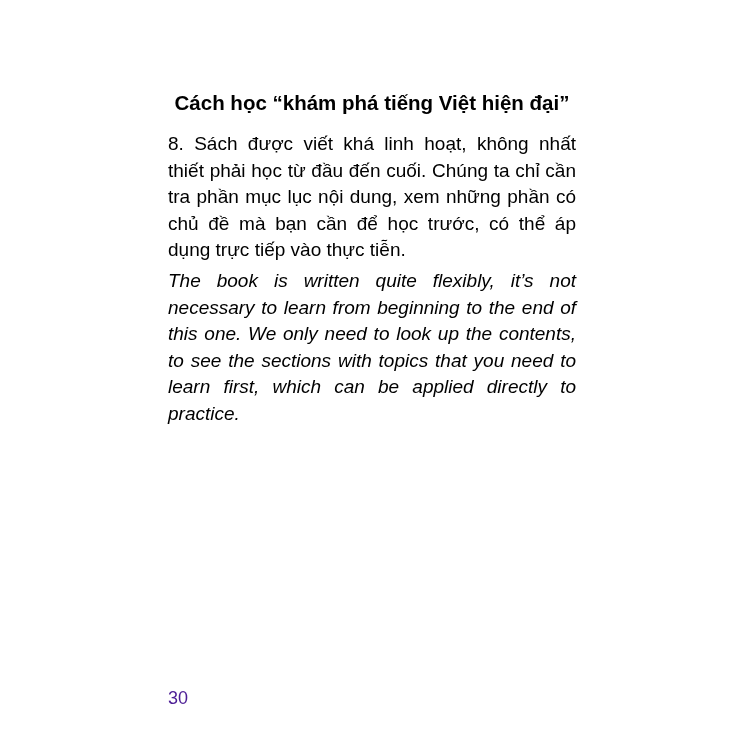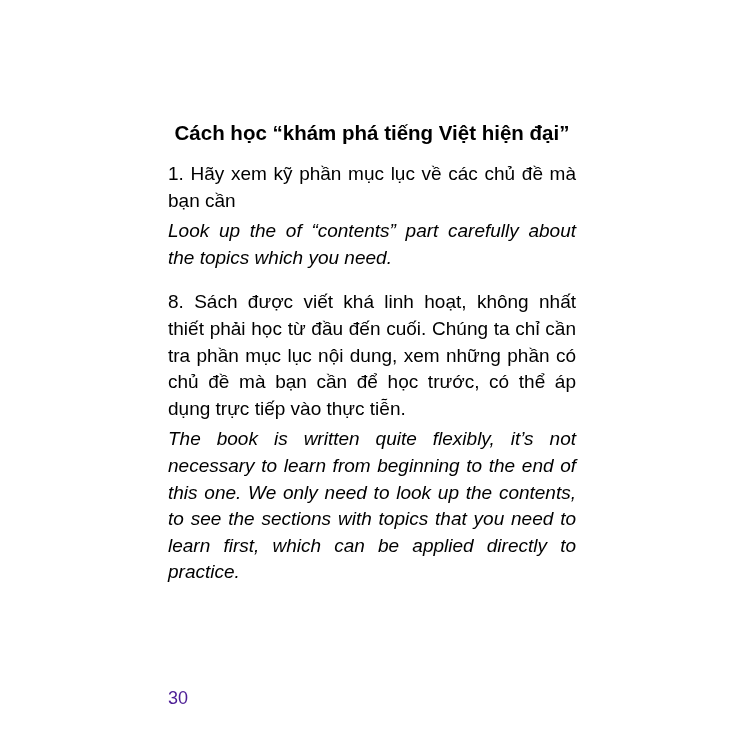--- a/index.html
+++ b/index.html
@@ -18,21 +18,20 @@
     position: relative;
     width: 750px;
     height: 750px;
     box-sizing: border-box;
   }
   .content {
     position: absolute;
     left: 168px;
     top: 88px;
     width: 408px;
-    margin-top: 30px;
   }
   .title-block {
     text-align: center;
     font-weight: bold;
     font-size: 20.5px;
     line-height: 1.42;
     margin: 0 0 14px 0;
   }
   .title-line {
     display: block;
@@ -75,24 +74,20 @@
 <body>
 
 <div class="page">
 
   <div class="content">
 
     <div class="title-block">
       <span class="title-line title-vi">Cách học “khám phá tiếng Việt hiện đại”</span>
     </div>
 
-    <div class="block">
-      <p class="para para-vi">1. Hãy xem kỹ phần mục lục về các chủ đề mà bạn cần</p>
-      <p class="para para-en">Look up the of “contents” part carefully about the topics which you need.</p>
-    </div>
 
     <div class="block">
       <p class="para para-vi">8. Sách được viết khá linh hoạt, không nhất thiết phải học từ đầu đến cuối. Chúng ta chỉ cần tra phần mục lục nội dung, xem những phần có chủ đề mà bạn cần để học trước, có thể áp dụng trực tiếp vào thực tiễn.</p>
       <p class="para para-en">The book is written quite flexibly, it’s not necessary to learn from beginning to the end of this one. We only need to look up the contents, to see the sections with topics that you need to learn first, which can be applied directly to practice.</p>
     </div>
 
   </div>
 
   <div class="page-number">30</div>
 

